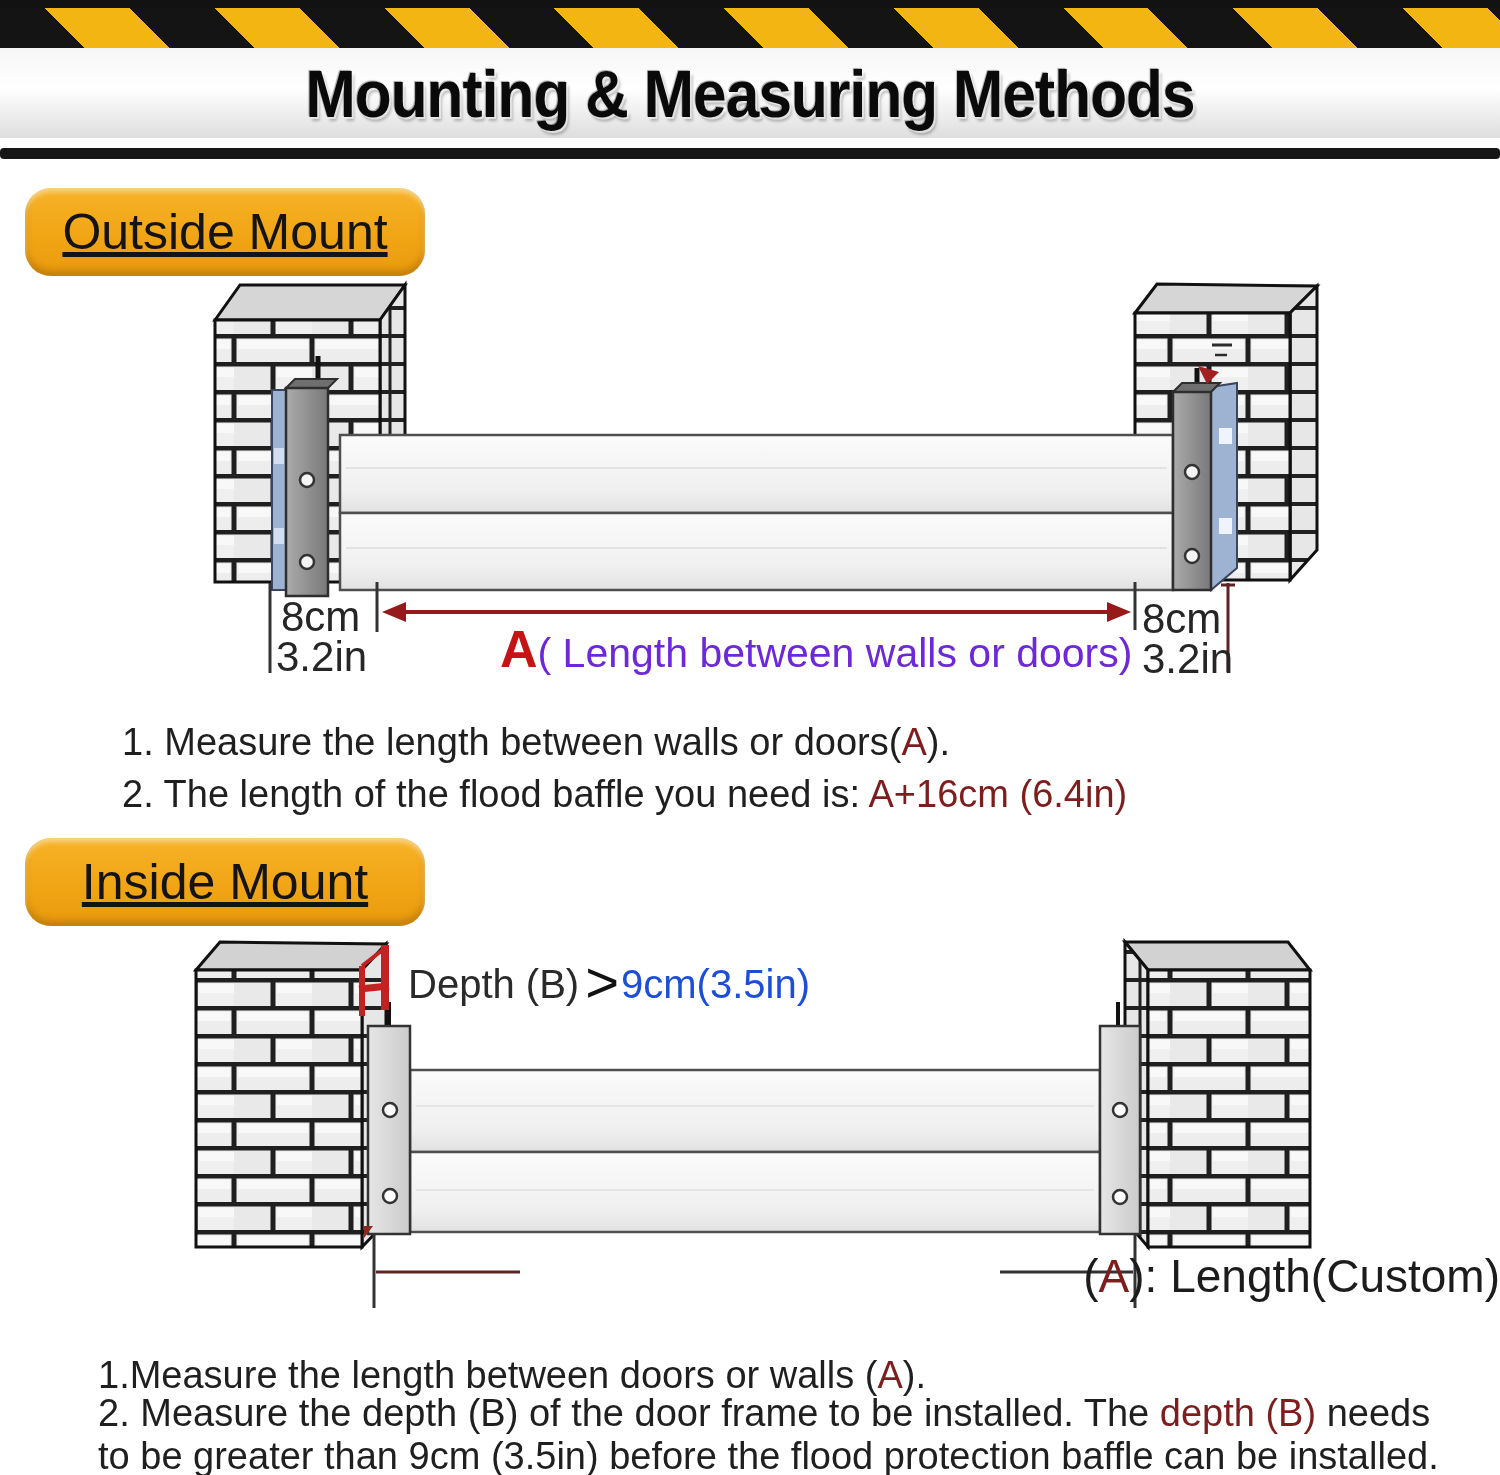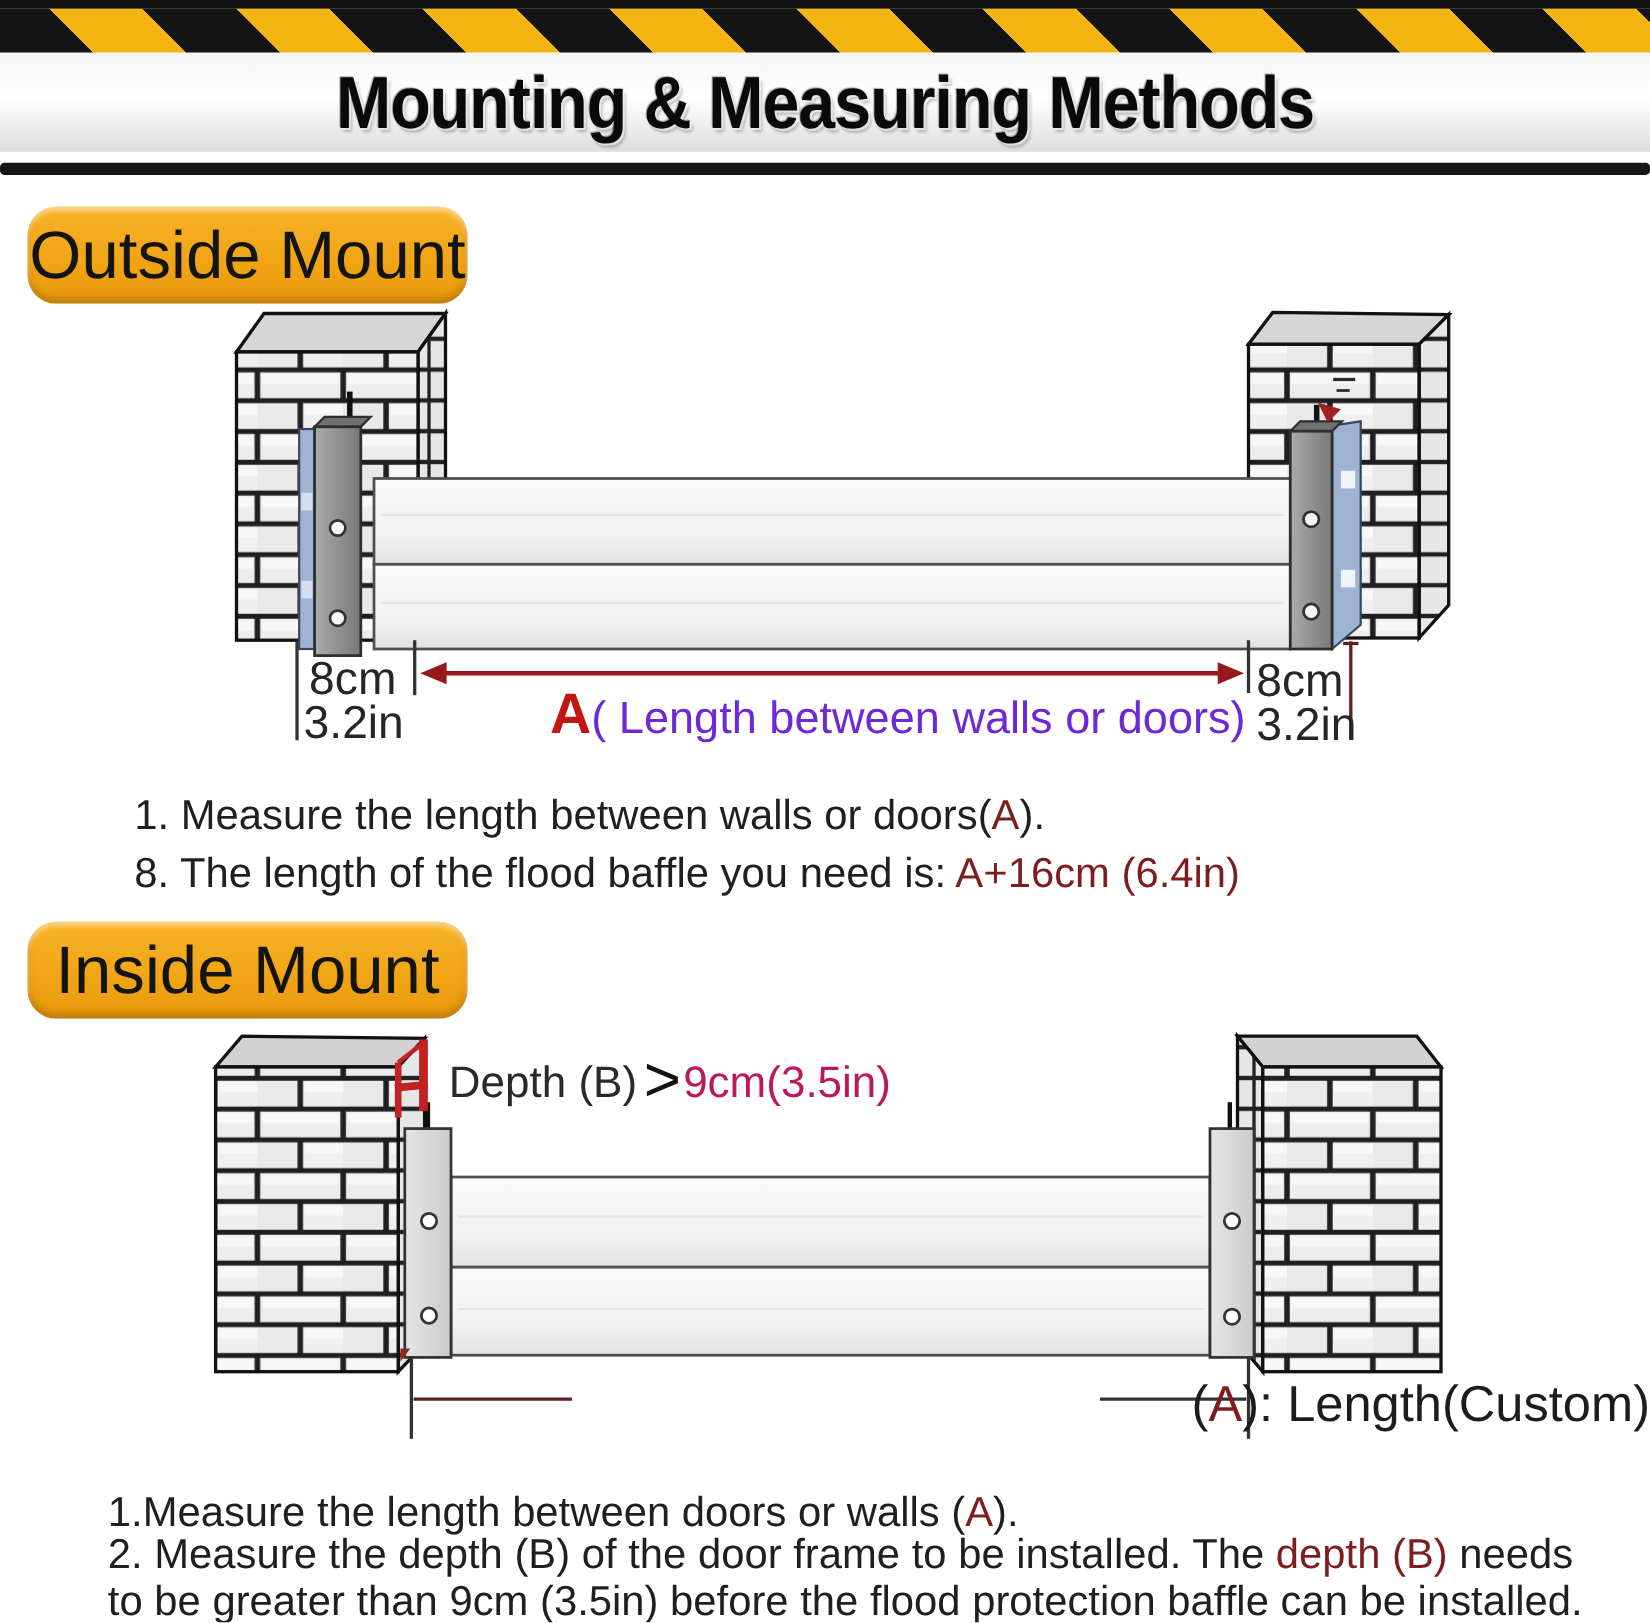--- a/index.html
+++ b/index.html
@@ -15,39 +15,39 @@
           display:flex;align-items:center;justify-content:center;}
   .title-band h1{margin:0;font-size:67px;font-weight:bold;color:#0a0a0a;letter-spacing:-1px;
           transform:scaleX(0.9);white-space:nowrap;
           text-shadow:2px 2px 0 rgba(255,255,255,0.6), -1px -1px 1px rgba(0,0,0,0.35), 3px 4px 3px rgba(0,0,0,0.25);}
   .black-bar{position:absolute;left:0;top:148px;width:1500px;height:11px;background:#161616;border-radius:4px;}
   
   .badge{position:absolute;left:25px;width:400px;height:88px;border-radius:26px;
          background:linear-gradient(180deg,#F7B227 0%,#F0A414 60%,#E89A0D 100%);
          box-shadow:inset 0 4px 5px rgba(255,255,255,0.45), inset 0 -5px 7px rgba(120,70,0,0.35);
          display:flex;align-items:center;justify-content:center;
-         font-size:61px;color:#141414;white-space:nowrap;}
+         font-size:50px;color:#141414;white-space:nowrap;text-decoration:underline;}
   .badge.outside{top:188px;}
   .badge.inside{top:838px;}
   
   svg.diag{position:absolute;left:0;width:1500px;display:block;}
   
   .lab{position:absolute;white-space:nowrap;color:#262626;}
   .dim-num{font-size:42px;line-height:40px;}
   .o-left-cm{left:281px;top:597px;}
   .o-left-in{left:276px;top:637px;}
   .o-right-cm{left:1142px;top:599px;}
   .o-right-in{left:1142px;top:639px;}
   .o-dim{left:500px;top:627px;display:flex;align-items:baseline;}
   .o-dim .bigA{font-size:52px;font-weight:bold;color:#C41414;line-height:44px;}
   .o-dim .rest{font-size:41px;color:#6d28d9;}
   .depth-label{left:408px;top:948px;display:flex;align-items:center;}
   .depth-label .pre{font-size:40px;color:#2a2a2a;}
   .depth-label .gt{font-size:58px;color:#111;margin:0 2px 6px 6px;font-weight:normal;}
-  .depth-label .val{font-size:40px;color:#be185d;}
+  .depth-label .val{font-size:40px;color:#1d4ed8;}
   .i-dim{left:0;top:1249px;width:1500px;text-align:right;font-size:46px;color:#1c1c1c;}
   .i-dim .accA{color:#7E1D1D;}
   
   .instr{position:absolute;font-size:38px;color:#1f1f1f;white-space:nowrap;}
   .accent{color:#7E1D1D;}
   .o-instr1{left:122px;top:721px;}
   .o-instr2{left:122px;top:773px;}
   .i-instr1{left:98px;top:1338px;margin-top:16px;}
   .i-instr2{left:98px;top:1392px;white-space:normal;width:1390px;line-height:43px;}
 </style>
@@ -161,21 +161,21 @@
   <div class="lab dim-num o-right-in">3.2in</div>
   <div class="lab o-dim">
     <span class="bigA">A</span>
     <span class="rest">( Length between walls or doors)</span>
   </div>
 
   <div class="instr o-instr1">
     <span>1. Measure the length between walls or doors(</span><span class="accent">A</span><span>).</span>
   </div>
   <div class="instr o-instr2">
-    <span>8. The length of the flood baffle you need is: </span><span class="accent">A+16cm (6.4in)</span>
+    <span>2. The length of the flood baffle you need is: </span><span class="accent">A+16cm (6.4in)</span>
   </div>
 
   <svg class="diag" style="top:930px;height:400px;" viewBox="0 930 1500 400">
 
     <g>
       <polygon points="196,970 220,942 386,944 362,970" fill="#d2d2d2" stroke="#111" stroke-width="3"></polygon>
       <polygon points="362,970 386,944 386,1222 362,1247" fill="url(#rows)" stroke="#111" stroke-width="3"></polygon>
       <rect x="196" y="970" width="166" height="277" fill="url(#brick)" stroke="#111" stroke-width="3"></rect>
     </g>
 

